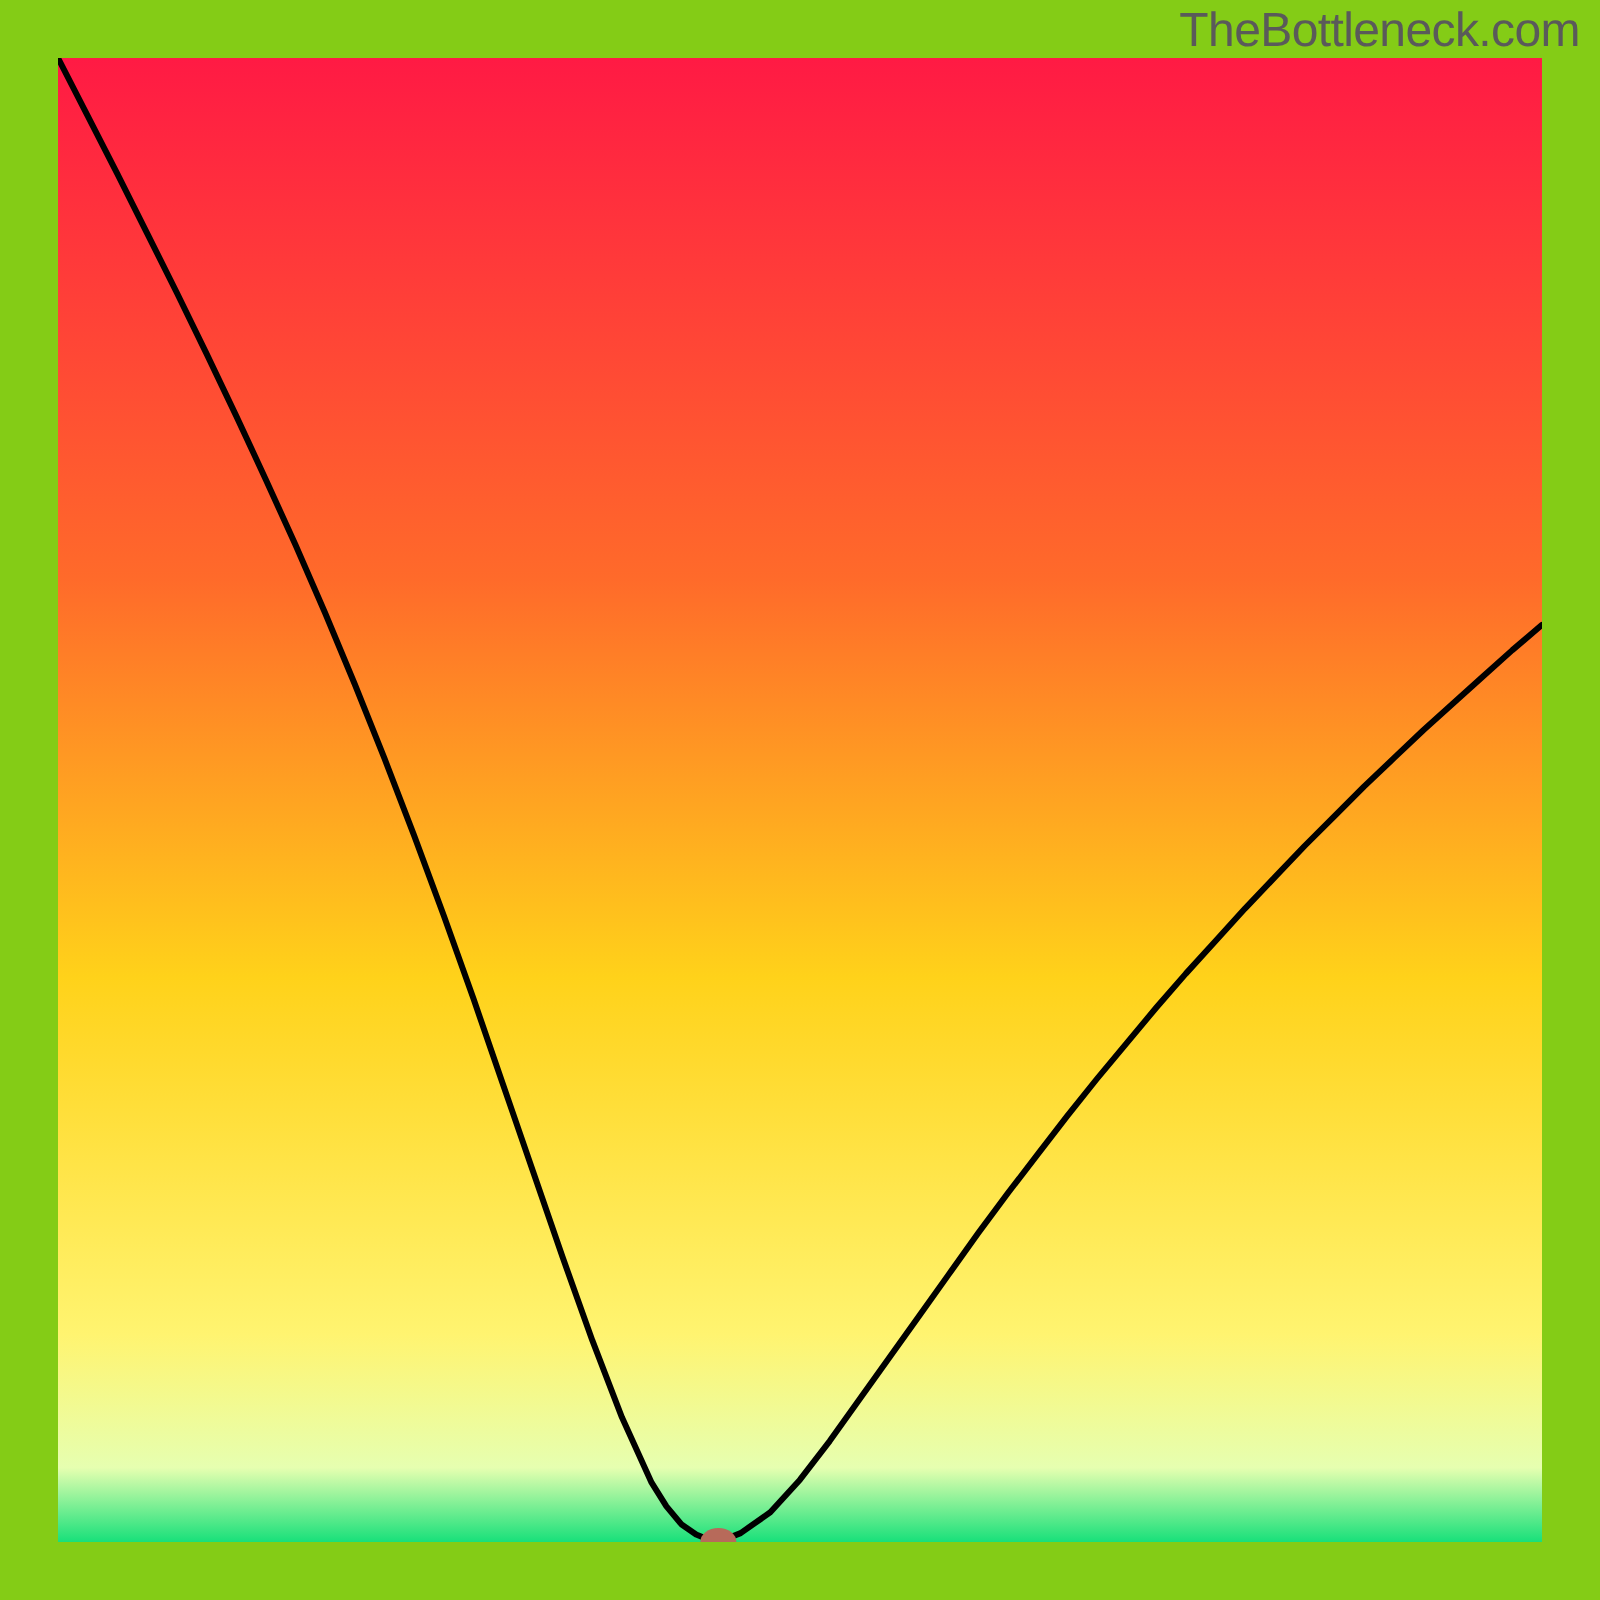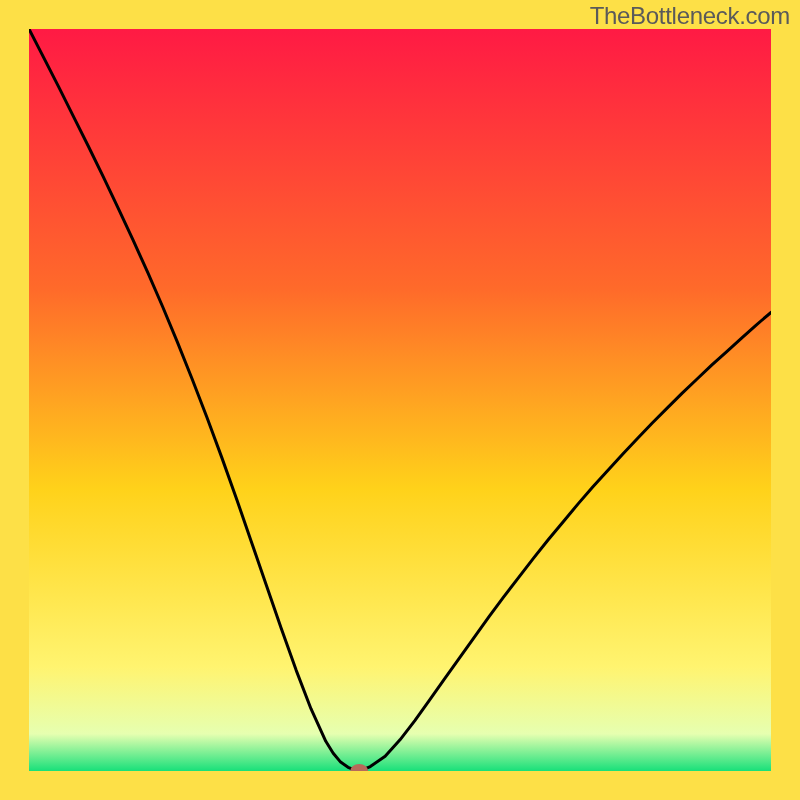--- a/index.html
+++ b/index.html
@@ -10,21 +10,21 @@
     overflow: hidden;
     background: #000;
     font-family: Arial, Helvetica, sans-serif;
   }
   .frame {
     position: absolute;
     left: 0;
     top: 0;
     width: 800px;
     height: 800px;
-    background: #fde047;
+    background: #84cc16;
   }
   .watermark {
     position: absolute;
     top: 2px;
     right: 10px;
     color: #5a5a5a;
     font-size: 24px;
     font-weight: 500;
     letter-spacing: -0.3px;
     z-index: 5;

